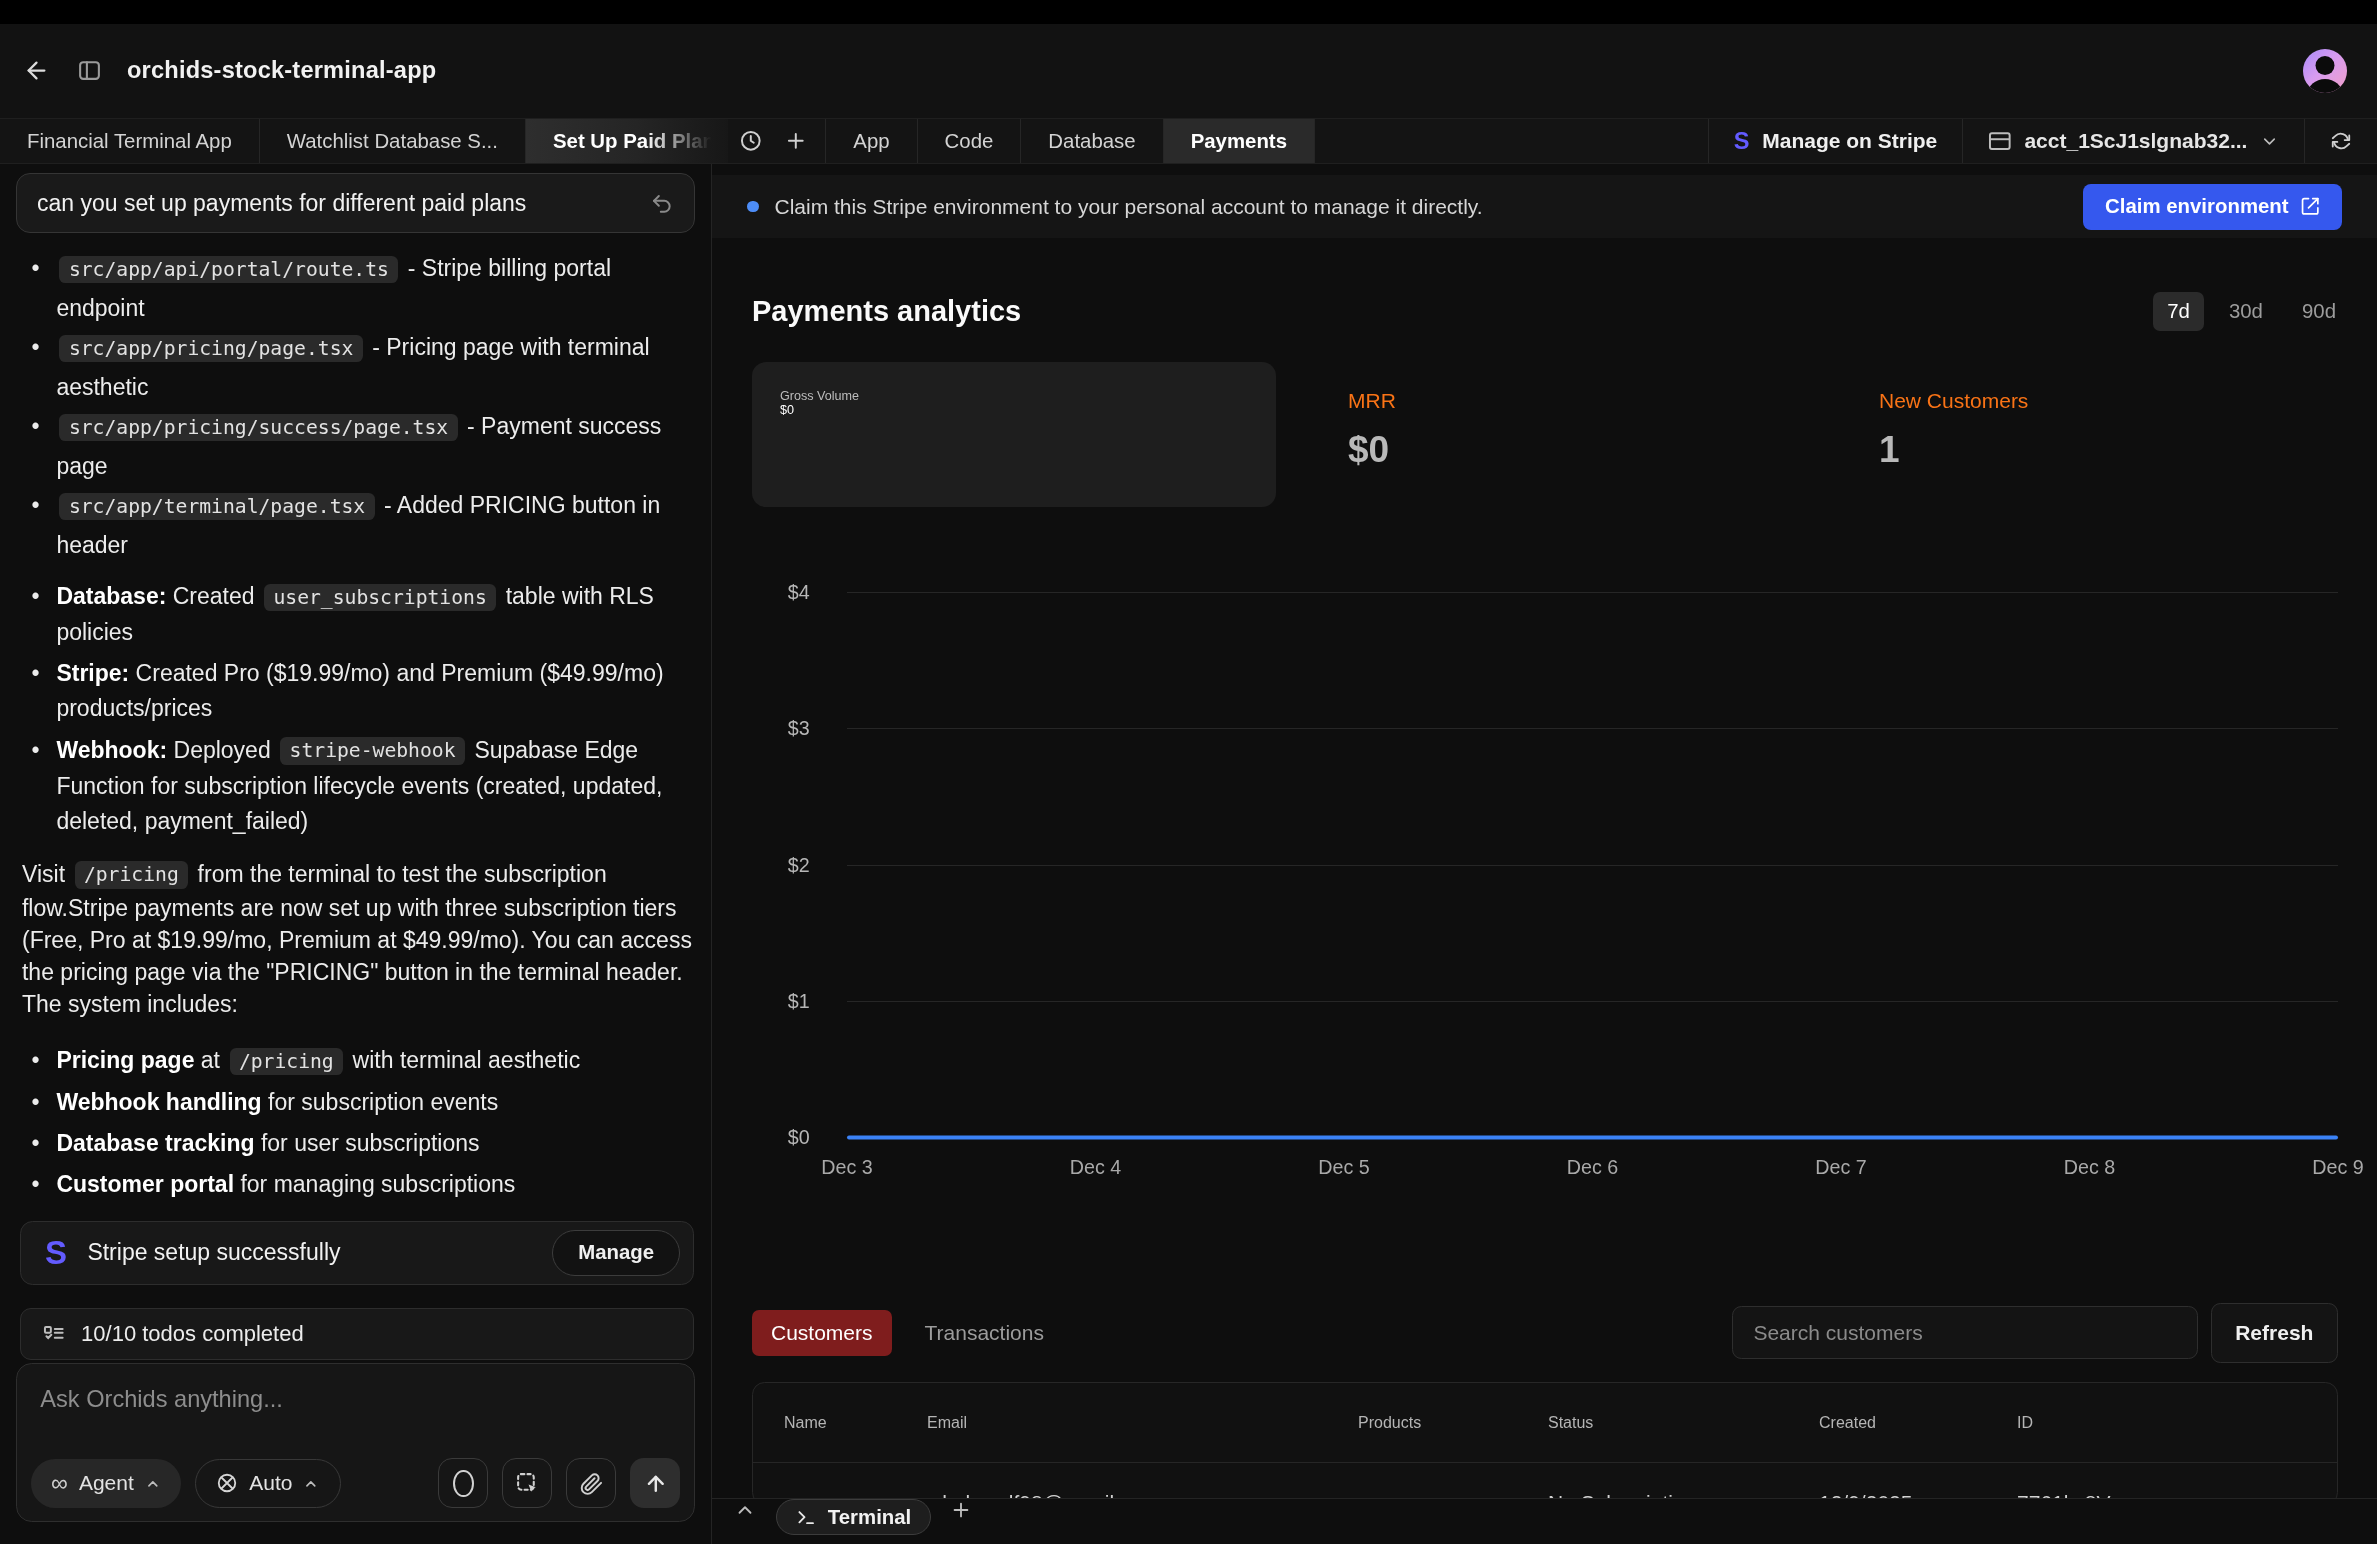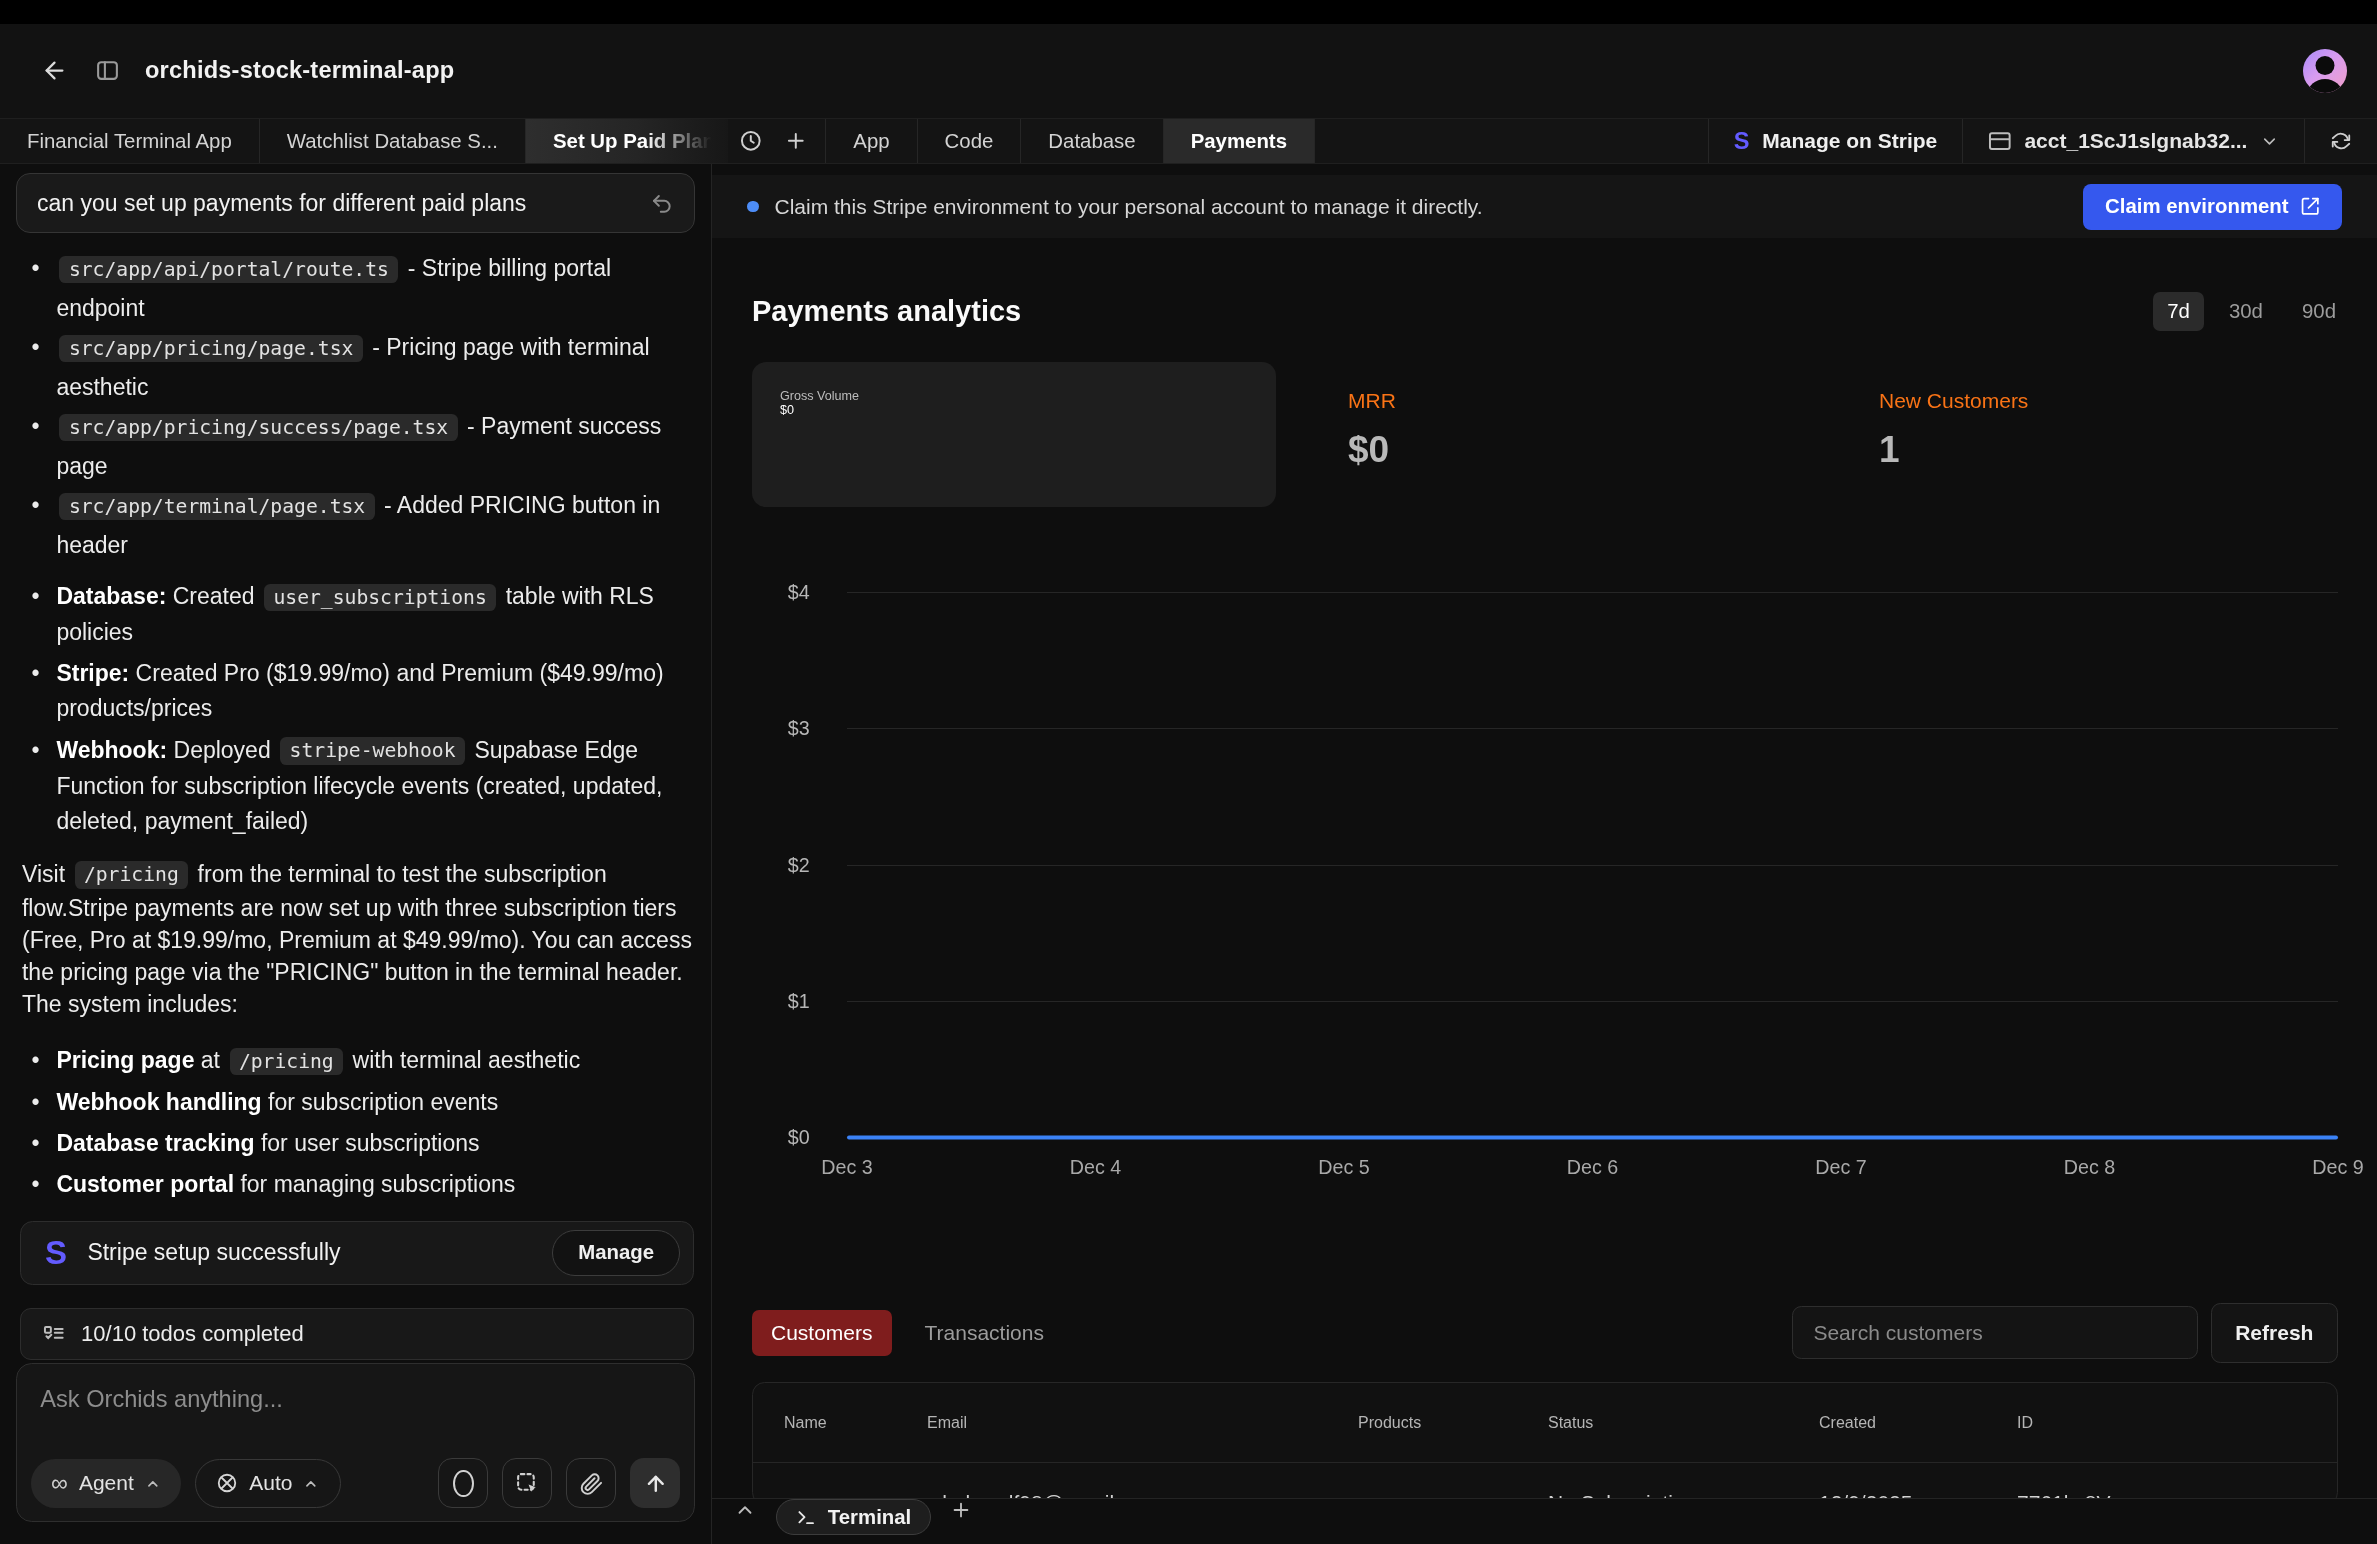--- a/index.html
+++ b/index.html
@@ -8,21 +8,21 @@
     width:2377px; height:1544px; position:relative; overflow:hidden;
     font-family:"Liberation Sans", sans-serif; color:#e8e8e8;
     -webkit-font-smoothing:antialiased;
   }
   svg { display:block; }
 
   
   .titlebar { position:absolute; top:0; left:0; right:0; height:23.6px; background:#000; }
   .appbar {
     position:absolute; top:23.6px; left:0; right:0; height:94px;
-    background:#121212; display:flex; align-items:center; padding:0 35px;
+    background:#121212; display:flex; align-items:center; padding:0 17px;
   }
   .appbar .back { width:38px; height:38px; display:flex; align-items:center; justify-content:center; cursor:pointer; }
   .panel-icon { margin-left:22px; }
   .app-title { margin-left:25px; font-size:23.6px; font-weight:600; color:#f2f2f2; letter-spacing:0.2px; }
   .avatar {
     position:absolute; right:30px; top:50%; transform:translateY(-50%);
     width:44px; height:44px; border-radius:50%; overflow:hidden;
     background:linear-gradient(135deg,#a98bfa 0%,#d79bf0 45%,#f2a0c8 100%); 
   }
   .avatar::before { content:""; position:absolute; left:50%; top:16%; transform:translateX(-50%);
@@ -163,21 +163,21 @@
   .gridline.zero { height:3.9px; background:#3b82f6; border-radius:2.4px; transform:translateY(-1.6px); }
   .chart-x { position:absolute; top:992px; left:135px; right:39px; height:31px; }
   .x-tick { position:absolute; transform:translateX(-50%); font-size:19.7px; color:#a9a9a9; white-space:nowrap; }
 
   
   .cust-row { position:absolute; top:1142px; left:40px; right:39px; height:53px; display:flex; align-items:center; }
   .cust-tab { font-size:21px; color:#9c9c9c; padding:11px 19px; border-radius:7px; cursor:pointer; }
   .cust-tab.active { background:#7f1d1d; color:#fff; }
   .cust-tab + .cust-tab { margin-left:14px; }
   .search-input {
-    margin-left:auto; width:406px; height:53px; background:#141414; border:0.8px solid #2e2e2e; border-radius:9.4px;
+    margin-left:auto; width:466px; height:53px; background:#141414; border:0.8px solid #2e2e2e; border-radius:9.4px;
     padding:0 20.4px; font-family:"Liberation Sans", sans-serif; font-size:21px; color:#e6e6e6; outline:none;
   }
   .search-input::placeholder { color:#8b8b8b; }
   .refresh-btn {
     margin-left:12.6px; height:60px; padding:0 23.6px; background:#141414; border:0.8px solid #2e2e2e; border-radius:9.4px;
     color:#f0f0f0; font-size:21px; font-weight:600; cursor:pointer; font-family:"Liberation Sans", sans-serif;text-align:center;
   }
 
   .table-card {
     position:absolute; top:1218px; left:40px; right:39px; height:123px;

